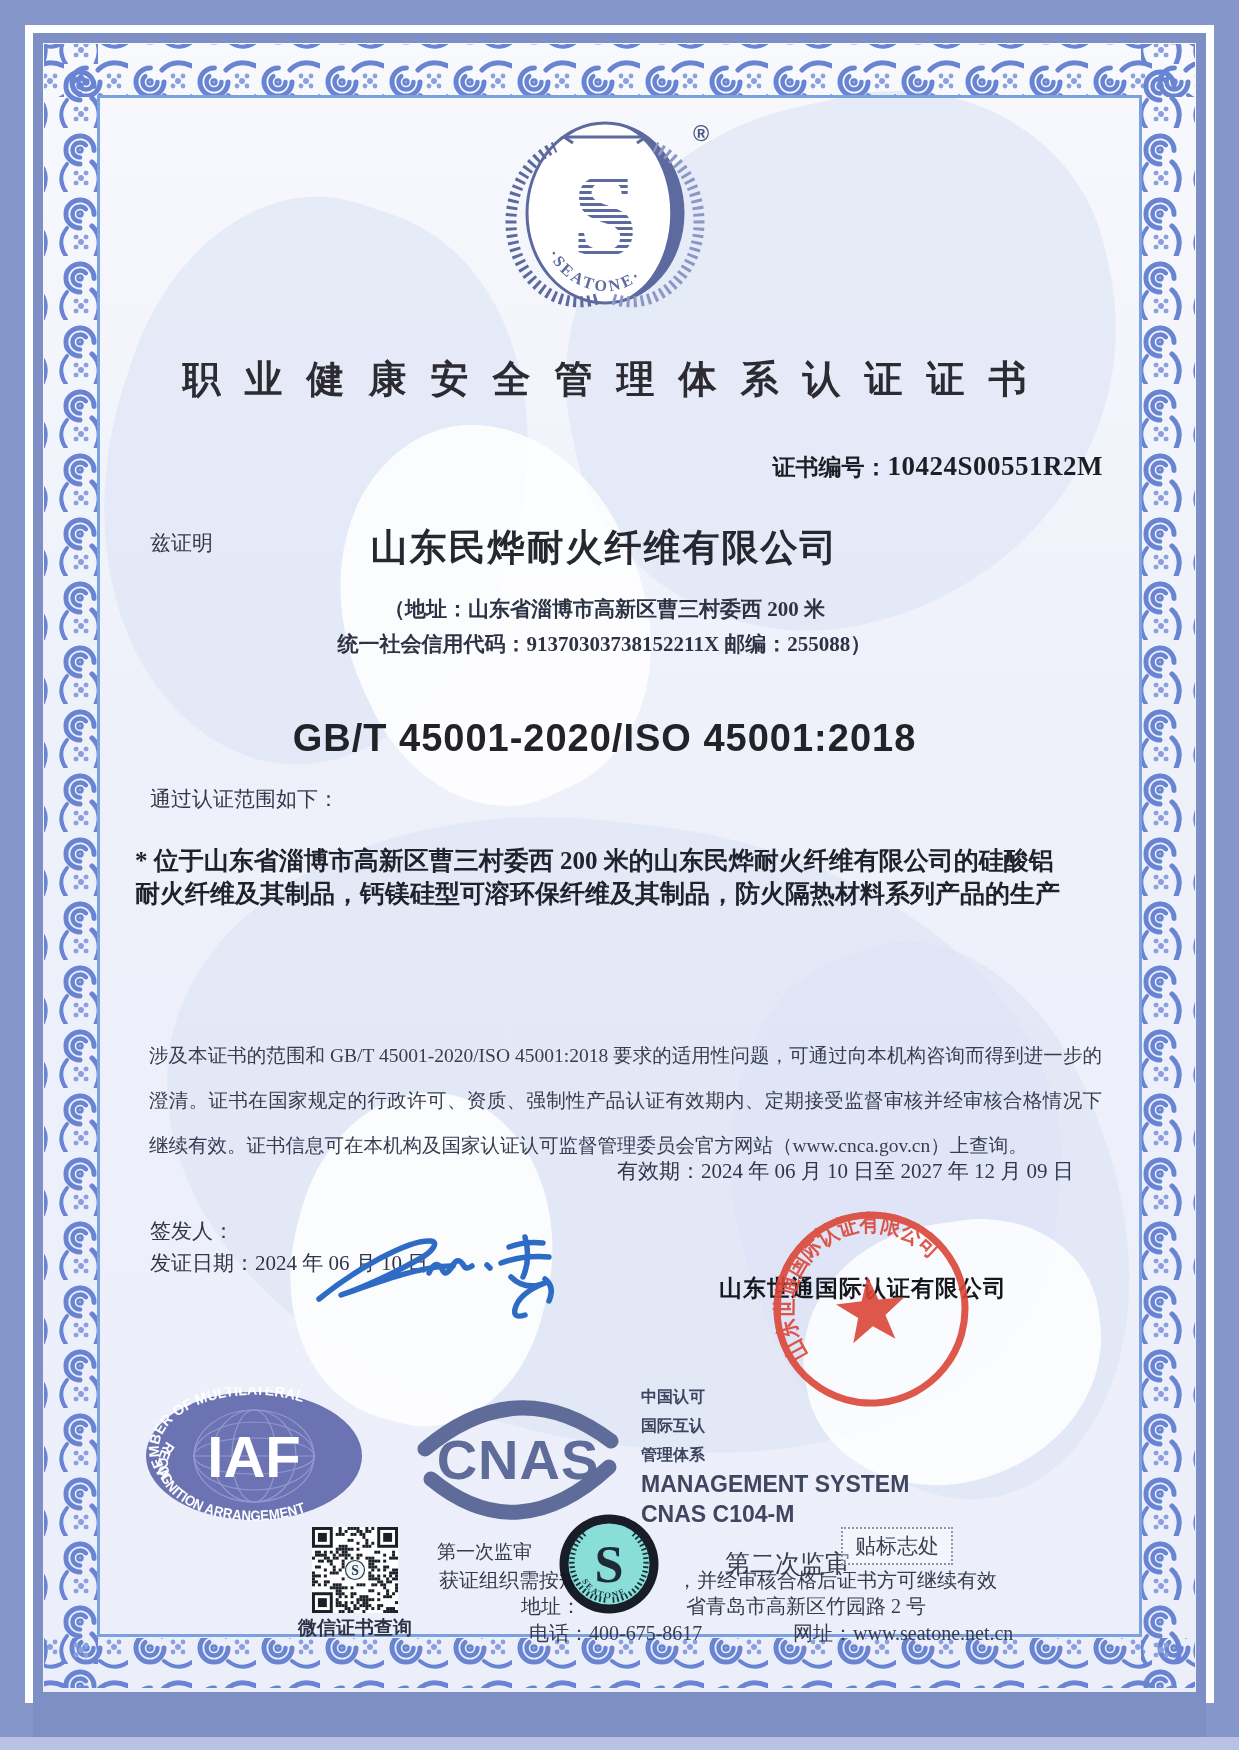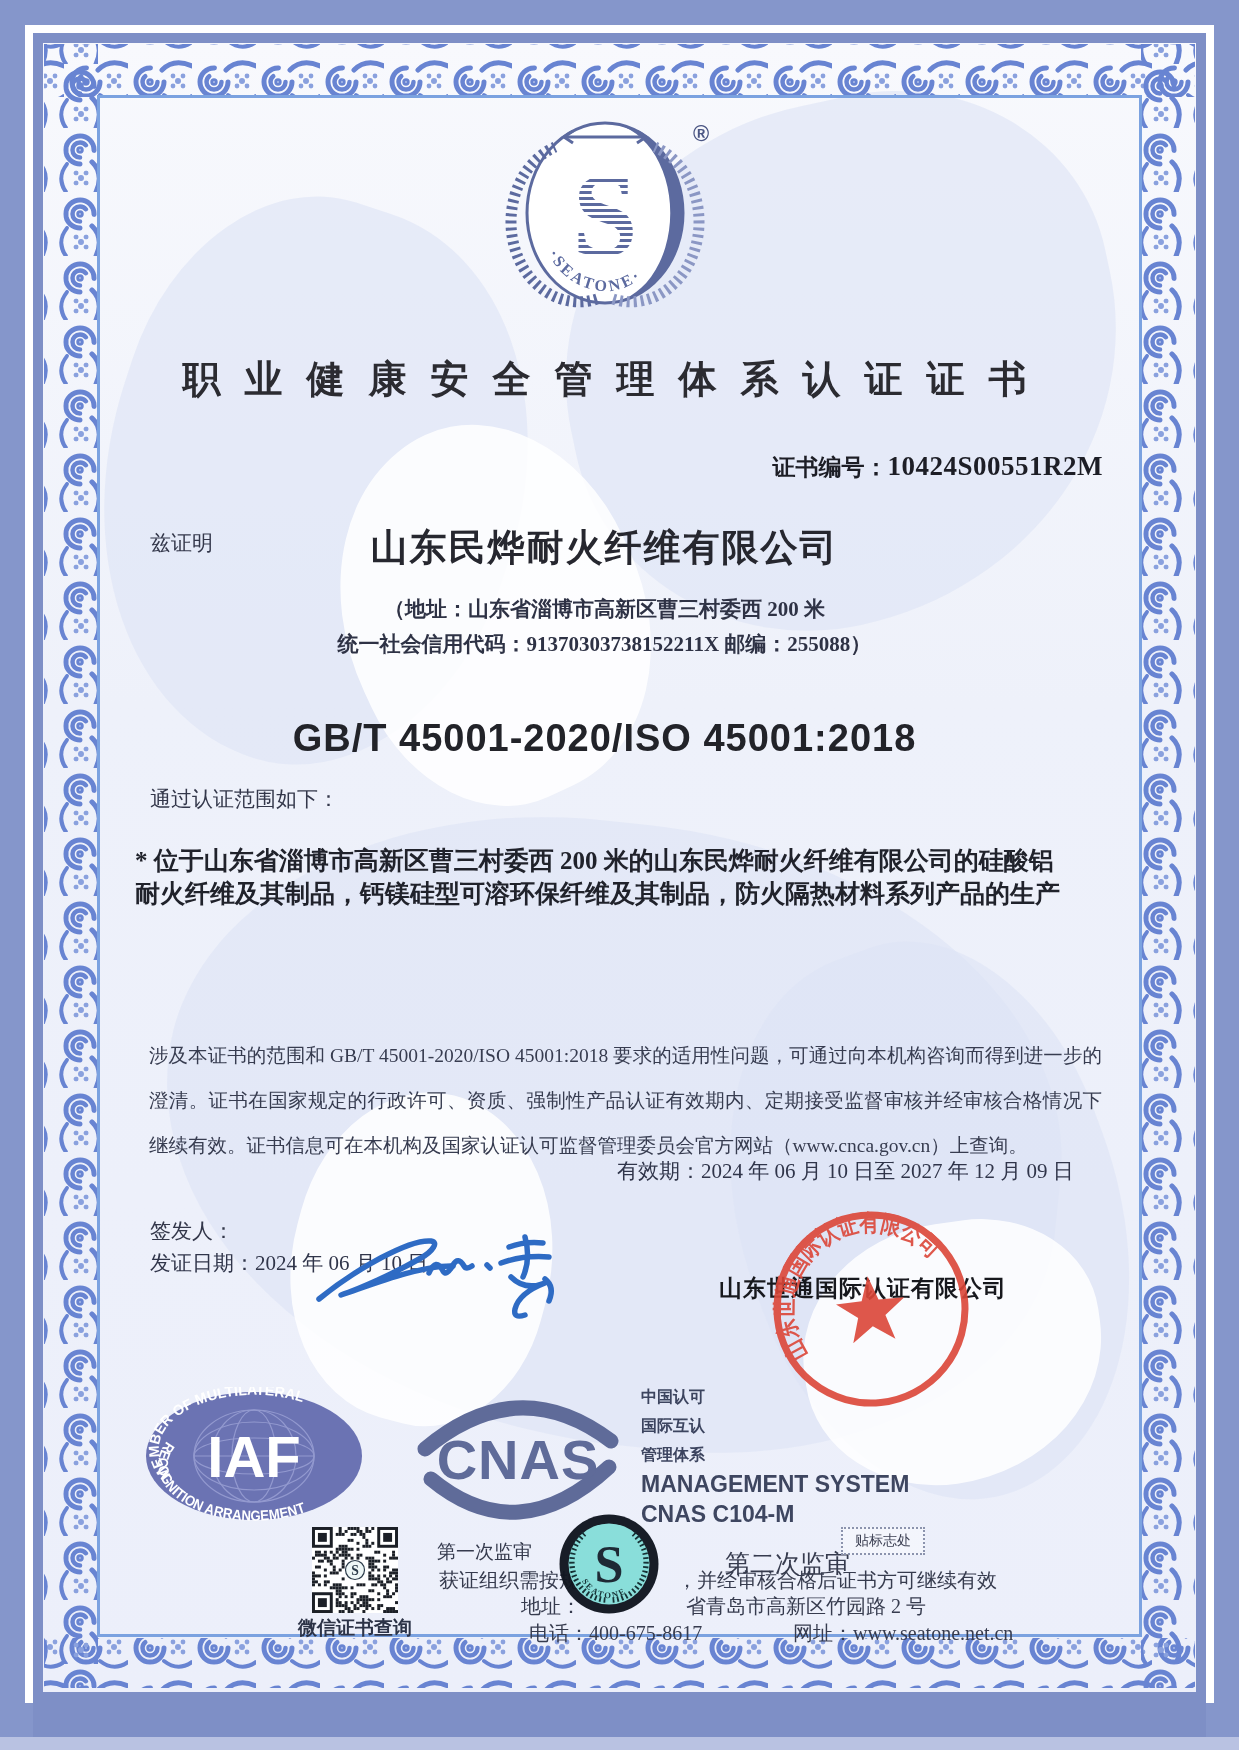--- a/index.html
+++ b/index.html
@@ -25,21 +25,21 @@
   .company { font-size:37px; font-weight:700; letter-spacing:2px; color:#26272f; }
   .addr-line { font-size:21px; font-weight:600; color:#2e3245; }
   .standard { font-family:"Liberation Sans","DejaVu Sans",sans-serif; font-size:38px; font-weight:700; letter-spacing:1px; color:#222329; }
   .scope { font-size:25px; font-weight:700; line-height:33px; color:#20222b; }
   .notice { font-size:19.5px; line-height:45px; text-align:justify; color:#373c50; }
   .dateline { font-size:21px; color:#30354a; }
   .orgtext { font-size:23px; font-weight:700; letter-spacing:1px; color:#17181d; z-index:4; }
   .acczh { font-size:16px; font-weight:600; color:#3c445f; line-height:29px; }
   .accen { font-family:"Liberation Sans","DejaVu Sans",sans-serif; font-size:23px; font-weight:700; color:#3e4660; line-height:30px; }
   .foot { font-size:20px; color:#363b4e; }
-  .sticker-box { border:2px dotted #8b93ad; padding:3px 12px; font-size:14px; color:#3b3f52; background:rgba(255,255,255,.4); }
+  .sticker-box { border:2px dotted #8b93ad; padding:3px 12px; font-size:21px; color:#3b3f52; background:rgba(255,255,255,.4); }
   .qr-caption { font-size:19px; font-weight:700; color:#2c3347; text-align:center; }
   .stamp-wrap { z-index:5; transform:rotate(-6deg); opacity:.9; }
   .seal-wrap { z-index:6; opacity:.96; }
   .regmark { font-size:22px; font-weight:700; color:#4a5583; font-family:"Liberation Sans",sans-serif; }
 </style>
 </head>
 <body>
 
 <div class="page">
   <div class="edge-bottom"></div>

